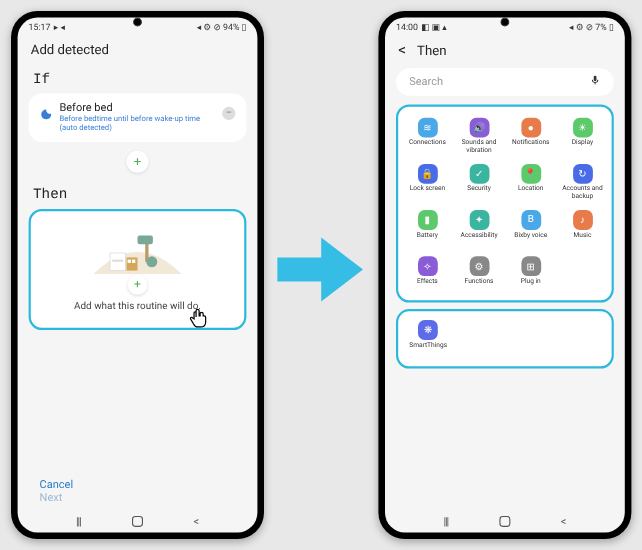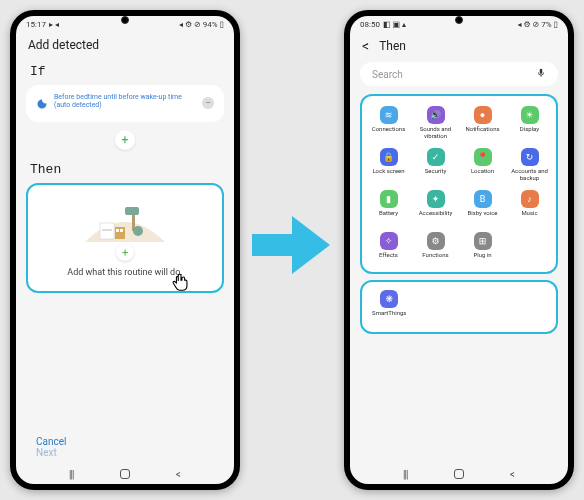--- a/index.html
+++ b/index.html
@@ -265,20 +265,21 @@
 
     <div class="section-label">If</div>
 
     <div class="card before-bed">
       <span class="moon-icon">
         <svg width="12" height="12" viewBox="0 0 24 24">
             <path fill="#3a7fd5" d="M12 3a9 9 0 1 0 9 9c0-.46-.04-.92-.1-1.36A7 7 0 0 1 12 3z"></path>
           </svg>
       </span>
       <div class="bb-text">
+        <div class="bb-title">Before bed</div>
         <div class="bb-sub">Before bedtime until before wake-up time (auto detected)</div>
       </div>
       <div class="minus-btn">−</div>
     </div>
 
     <div class="plus-circle">
       <span>+</span>
     </div>
 
     <div class="section-label">Then</div>
@@ -325,21 +326,21 @@
   <svg width="80" height="70" viewBox="0 0 80 70">
     <path fill="#36bde6" d="M 0 24 L 40 24 L 40 6 L 78 35 L 40 64 L 40 46 L 0 46 Z"></path>
   </svg>
 </div>
 
 <div class="phone phone-right">
   <div class="camera"></div>
   <div class="screen">
     <div class="status-bar">
       <div class="status-left">
-        <span>08:50</span>
+        <span>14:00</span>
         <span>◧ ▣ ▴</span>
       </div>
       <div class="status-right">
         <span>◂ ⚙ ⊘</span>
         <span>7%</span>
         <span>▯</span>
       </div>
     </div>
 
     <div class="header">

